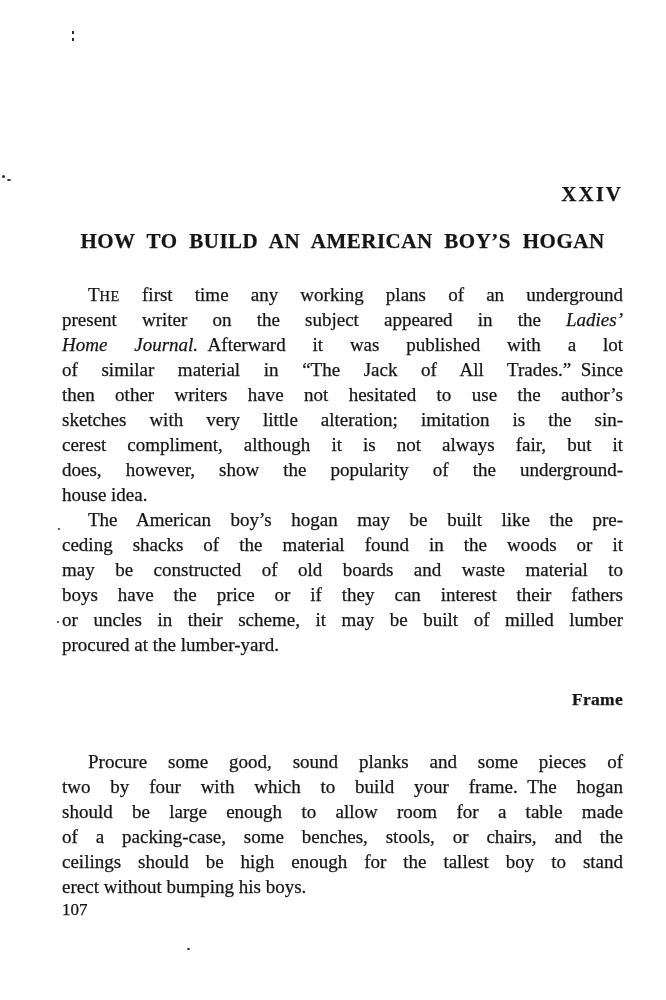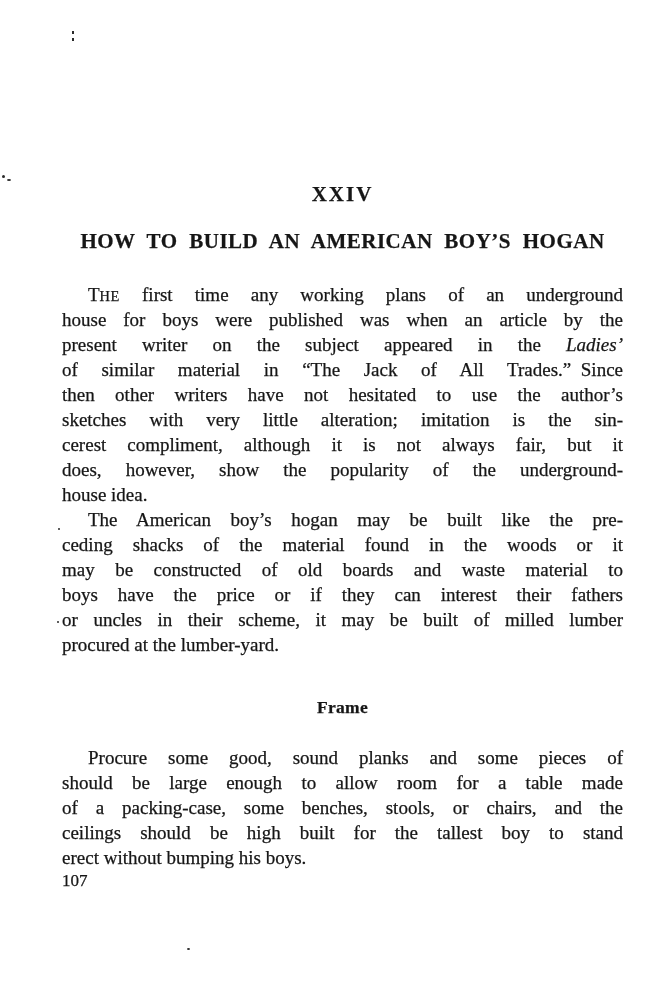--- a/index.html
+++ b/index.html
@@ -15,21 +15,21 @@
     overflow: hidden;
     -webkit-text-stroke: 0.25px currentColor;
   }
   .text-block {
     position: absolute;
     left: 62px;
     top: 183px;
     width: 561px;
   }
   .chapter-numeral {
-    text-align: center;
+    text-align: right;
     font-size: 21px;
     line-height: 23px;
     letter-spacing: 2px;
     font-weight: bold;
   }
   .chapter-title {
     margin-top: 26px;
     text-align: center;
     font-weight: bold;
     font-size: 21px;
@@ -49,28 +49,28 @@
     white-space: nowrap;
   }
   .line.indent { text-indent: 26px; }
   .line.para-last {
     text-align-last: left;
     -moz-text-align-last: left;
   }
   .line em { font-style: italic; }
   .line .sc { font-size: 0.76em; letter-spacing: 0.5px; }
   .section-heading {
-    margin-top: 40px;
-    text-align: center;
+    margin-top: 32px;
+    text-align: right;
     font-weight: bold;
     font-size: 17.5px;
     line-height: 20px;
     letter-spacing: 0.3px;
   }
-  .para-group.frame-paras { margin-top: 28px; }
+  .para-group.frame-paras { margin-top: 40px; }
   .page-number {
     margin-top: 1px;
     text-align: left;
     font-size: 17px;
     line-height: 20px;
   }
   .speck {
     position: absolute;
     background: #2a2a2a;
     border-radius: 50%;
@@ -96,22 +96,22 @@
 
   <div class="text-block">
 
     <div class="chapter-numeral">XXIV</div>
 
     <div class="chapter-title">HOW TO BUILD AN AMERICAN BOY’S HOGAN</div>
 
     <div class="para-group intro">
         <div class="paragraph">
           <div class="line indent"><span>T</span><span class="sc">HE</span><span> first time any working plans of an underground</span></div>
-          <div class="line"><span>house for boys were published was when an article by the</span></div>
           <div class="line"><span>present writer on the subject appeared in the </span><em>Ladies’</em></div>
+          <div class="line"><em>Home Journal.</em><span> Afterward it was published with a lot</span></div>
           <div class="line"><span>of similar material in “The Jack of All Trades.” Since</span></div>
           <div class="line"><span>then other writers have not hesitated to use the author’s</span></div>
           <div class="line"><span>sketches with very little alteration; imitation is the sin-</span></div>
           <div class="line"><span>cerest compliment, although it is not always fair, but it</span></div>
           <div class="line"><span>does, however, show the popularity of the underground-</span></div>
           <div class="line para-last"><span>house idea.</span></div>
         </div>
         <div class="paragraph">
           <div class="line indent"><span>The American boy’s hogan may be built like the pre-</span></div>
           <div class="line"><span>ceding shacks of the material found in the woods or it</span></div>
@@ -120,23 +120,24 @@
           <div class="line"><span>or uncles in their scheme, it may be built of milled lumber</span></div>
           <div class="line para-last"><span>procured at the lumber-yard.</span></div>
         </div>
       </div>
 
     <div class="section-heading">Frame</div>
 
     <div class="para-group frame-paras">
         <div class="paragraph">
           <div class="line indent"><span>Procure some good, sound planks and some pieces of</span></div>
+          <div class="line"><span>two by four with which to build your frame. The hogan</span></div>
           <div class="line"><span>should be large enough to allow room for a table made</span></div>
           <div class="line"><span>of a packing-case, some benches, stools, or chairs, and the</span></div>
-          <div class="line"><span>ceilings should be high built for the tallest boy to stand</span></div>
+          <div class="line"><span>ceilings should be high enough for the tallest boy to stand</span></div>
           <div class="line para-last"><span>erect without bumping his boys.</span></div>
         </div>
       </div>
 
     <div class="page-number">107</div>
 
   </div>
 </div>
 
 </body></html>

